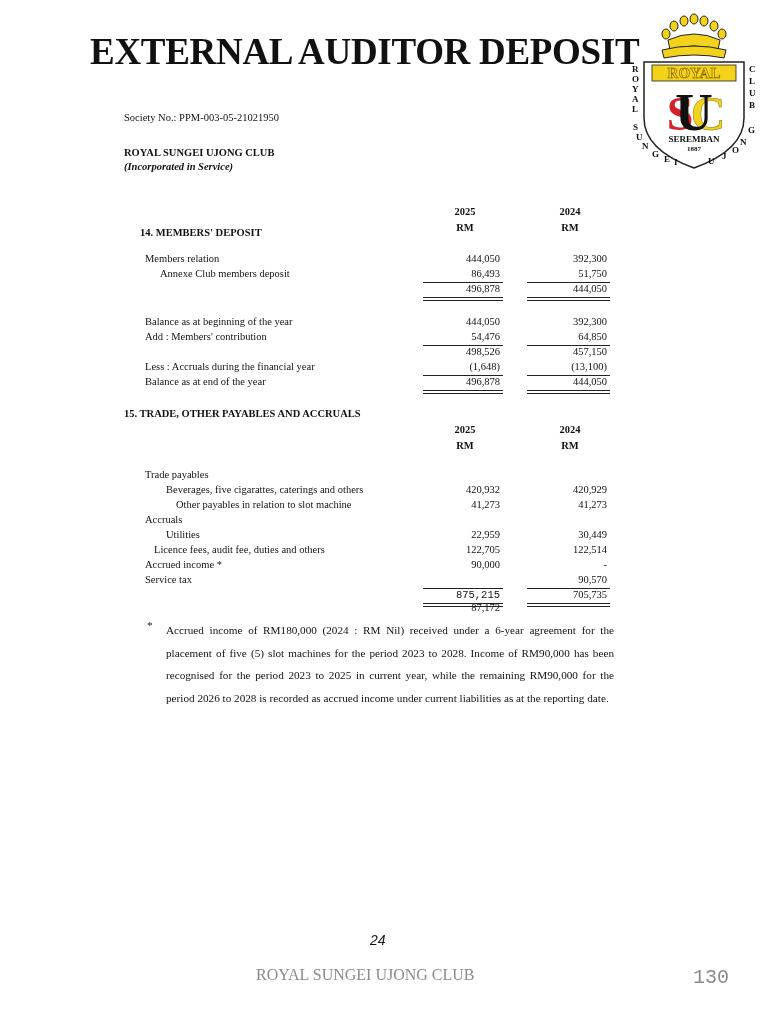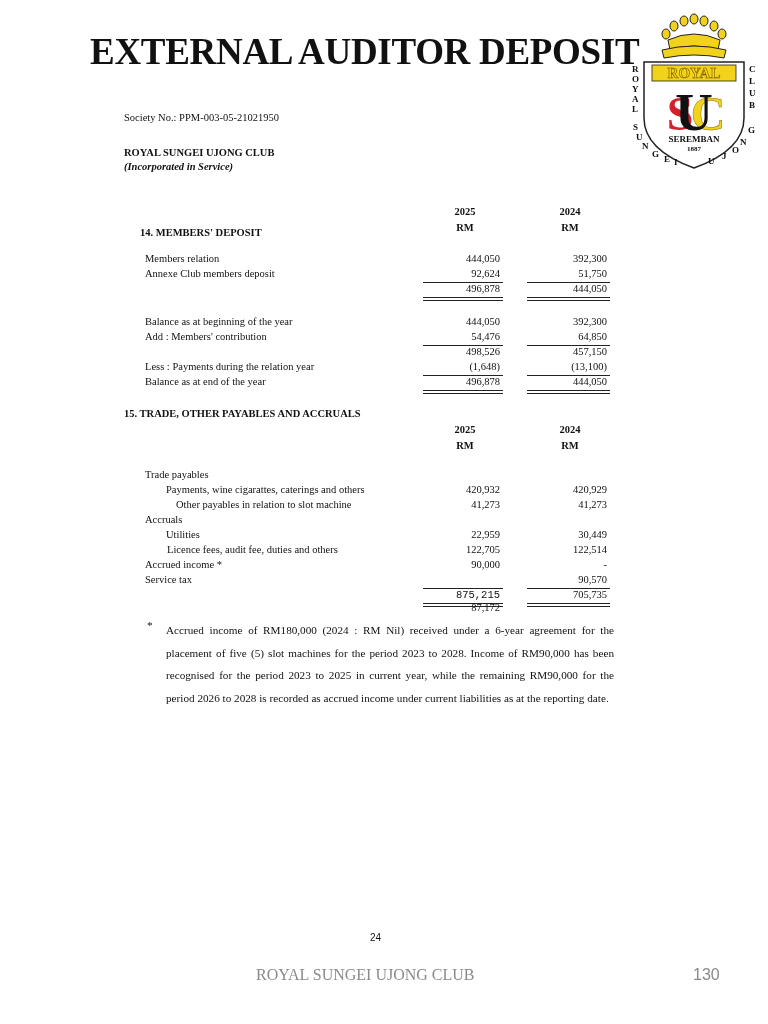--- a/index.html
+++ b/index.html
@@ -16,25 +16,25 @@
   .c25 { left:425px; width:75px; }
   .c24 { left:530px; width:77px; }
   .line { position:absolute; height:0; border-top:1px solid #222; }
   .dline { position:absolute; height:2px; border-top:1px solid #222; border-bottom:1px solid #222; }
   .l25 { left:423px; width:80px; }
   .l24 { left:527px; width:83px; }
   .hdr { position:absolute; font-size:10.5px; font-weight:bold; text-align:center; width:40px; }
   .note { position:absolute; left:166px; top:619px; width:448px; font-size:11.2px; line-height:22.7px;
           text-align:justify; }
   .star { position:absolute; left:147px; top:619px; font-size:11.2px; }
-  .pagenum { position:absolute; left:370px; top:932px; font-size:10px;
-             font-family:"Liberation Sans", sans-serif; }
+  .pagenum { position:absolute; left:370px; top:932px; font-size:14px;
+             font-family:"Liberation Sans", sans-serif;font-style:italic; }
   .footer { position:absolute; left:256px; top:966px; font-size:16px; color:#8a8a8a; }
-  .footnum { position:absolute; left:693px; top:966px; font-size:16px; color:#8a8a8a;
-             font-family:Liberation Sans, sans-serif; }
+  .footnum { position:absolute; left:693px; top:966px; font-size:20px; color:#8a8a8a;
+             font-family:Liberation Mono, monospace; }
 </style>
 </head>
 <body>
 
 <div class="title">EXTERNAL AUDITOR DEPOSIT</div>
 
 <div class="logo">
   <svg width="140" height="170" viewBox="0 0 140 170">
 
     <g fill="#f2d21a" stroke="#222" stroke-width="1">
@@ -94,22 +94,22 @@
 <div class="hdr" style="left:445px;top:222px;">RM</div>
 <div class="hdr" style="left:550px;top:222px;">RM</div>
 
 <div>
   <div>
     <div class="abs small" style="left:145px;top:253px;">Members relation</div>
     <div class="num c25" style="top:253px;">444,050</div>
     <div class="num c24" style="top:253px;">392,300</div>
   </div>
   <div>
-    <div class="abs small" style="left:145px;top:268px;">Annexe Club members deposit</div>
-    <div class="num c25" style="top:268px;">92,624</div>
+    <div class="abs small" style="left:160px;top:268px;">Annexe Club members deposit</div>
+    <div class="num c25" style="top:268px;">86,493</div>
     <div class="num c24" style="top:268px;">51,750</div>
   </div>
   <div class="line l25" style="top:282px;"></div>
   <div class="line l24" style="top:282px;"></div>
   <div>
     <div class="num c25" style="top:283px;">496,878</div>
     <div class="num c24" style="top:283px;">444,050</div>
   </div>
   <div class="dline l25" style="top:297px;"></div>
   <div class="dline l24" style="top:297px;"></div>
@@ -124,21 +124,21 @@
     <div class="num c25" style="top:331px;">54,476</div>
     <div class="num c24" style="top:331px;">64,850</div>
   </div>
   <div class="line l25" style="top:345px;"></div>
   <div class="line l24" style="top:345px;"></div>
   <div>
     <div class="num c25" style="top:346px;">498,526</div>
     <div class="num c24" style="top:346px;">457,150</div>
   </div>
   <div>
-    <div class="abs small" style="left:145px;top:361px;">Less : Payments during the relation year</div>
+    <div class="abs small" style="left:145px;top:361px;">Less : Accruals during the financial year</div>
     <div class="num c25" style="top:361px;">(1,648)</div>
     <div class="num c24" style="top:361px;">(13,100)</div>
   </div>
   <div class="line l25" style="top:375px;"></div>
   <div class="line l24" style="top:375px;"></div>
   <div>
     <div class="abs small" style="left:145px;top:376px;">Balance as at end of the year</div>
     <div class="num c25" style="top:376px;">496,878</div>
     <div class="num c24" style="top:376px;">444,050</div>
   </div>
@@ -150,39 +150,39 @@
 <div class="hdr" style="left:445px;top:424px;">2025</div>
 <div class="hdr" style="left:550px;top:424px;">2024</div>
 <div class="hdr" style="left:445px;top:440px;">RM</div>
 <div class="hdr" style="left:550px;top:440px;">RM</div>
 
 <div>
   <div>
     <div class="abs small" style="left:145px;top:469px;">Trade payables</div>
   </div>
   <div>
-    <div class="abs small" style="left:166px;top:484px;">Payments, wine cigarattes, caterings and others</div>
+    <div class="abs small" style="left:166px;top:484px;">Beverages, five cigarattes, caterings and others</div>
     <div class="num c25" style="top:484px;">420,932</div>
     <div class="num c24" style="top:484px;">420,929</div>
   </div>
   <div>
     <div class="abs small" style="left:145px;top:499px;margin-left:31px;">Other payables in relation to slot machine</div>
     <div class="num c25" style="top:499px;">41,273</div>
     <div class="num c24" style="top:499px;">41,273</div>
   </div>
   <div>
     <div class="abs small" style="left:145px;top:514px;">Accruals</div>
   </div>
   <div>
     <div class="abs small" style="left:166px;top:529px;">Utilities</div>
     <div class="num c25" style="top:529px;">22,959</div>
     <div class="num c24" style="top:529px;">30,449</div>
   </div>
   <div>
-    <div class="abs small" style="left:167px;top:544px;">Licence fees, audit fee, duties and others</div>
+    <div class="abs small" style="left:154px;top:544px;">Licence fees, audit fee, duties and others</div>
     <div class="num c25" style="top:544px;">122,705</div>
     <div class="num c24" style="top:544px;">122,514</div>
   </div>
   <div>
     <div class="abs small" style="left:145px;top:559px;">Accrued income *</div>
     <div class="num c25" style="top:559px;">90,000</div>
     <div class="num c24" style="top:559px;">-</div>
   </div>
   <div>
     <div class="abs small" style="left:145px;top:574px;">Service tax</div>

